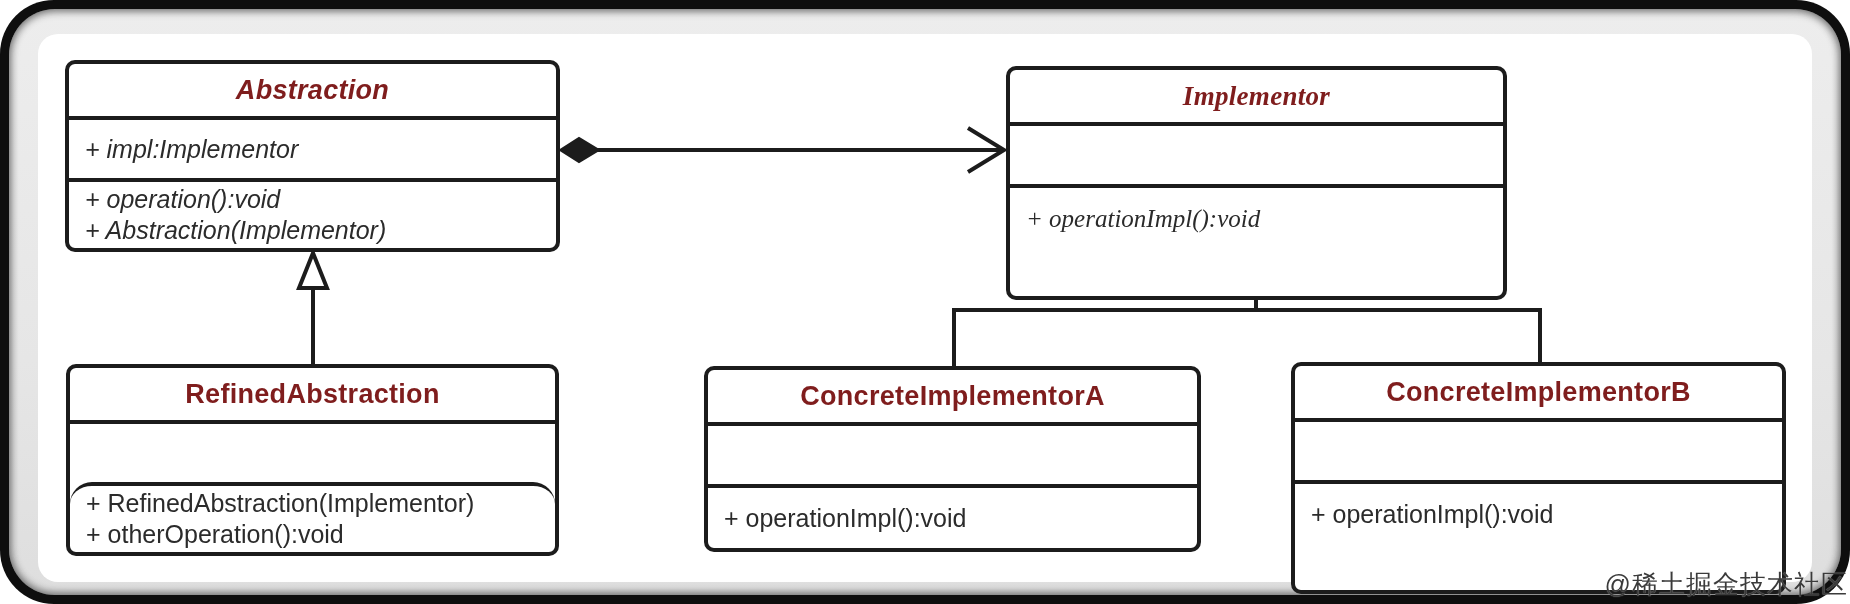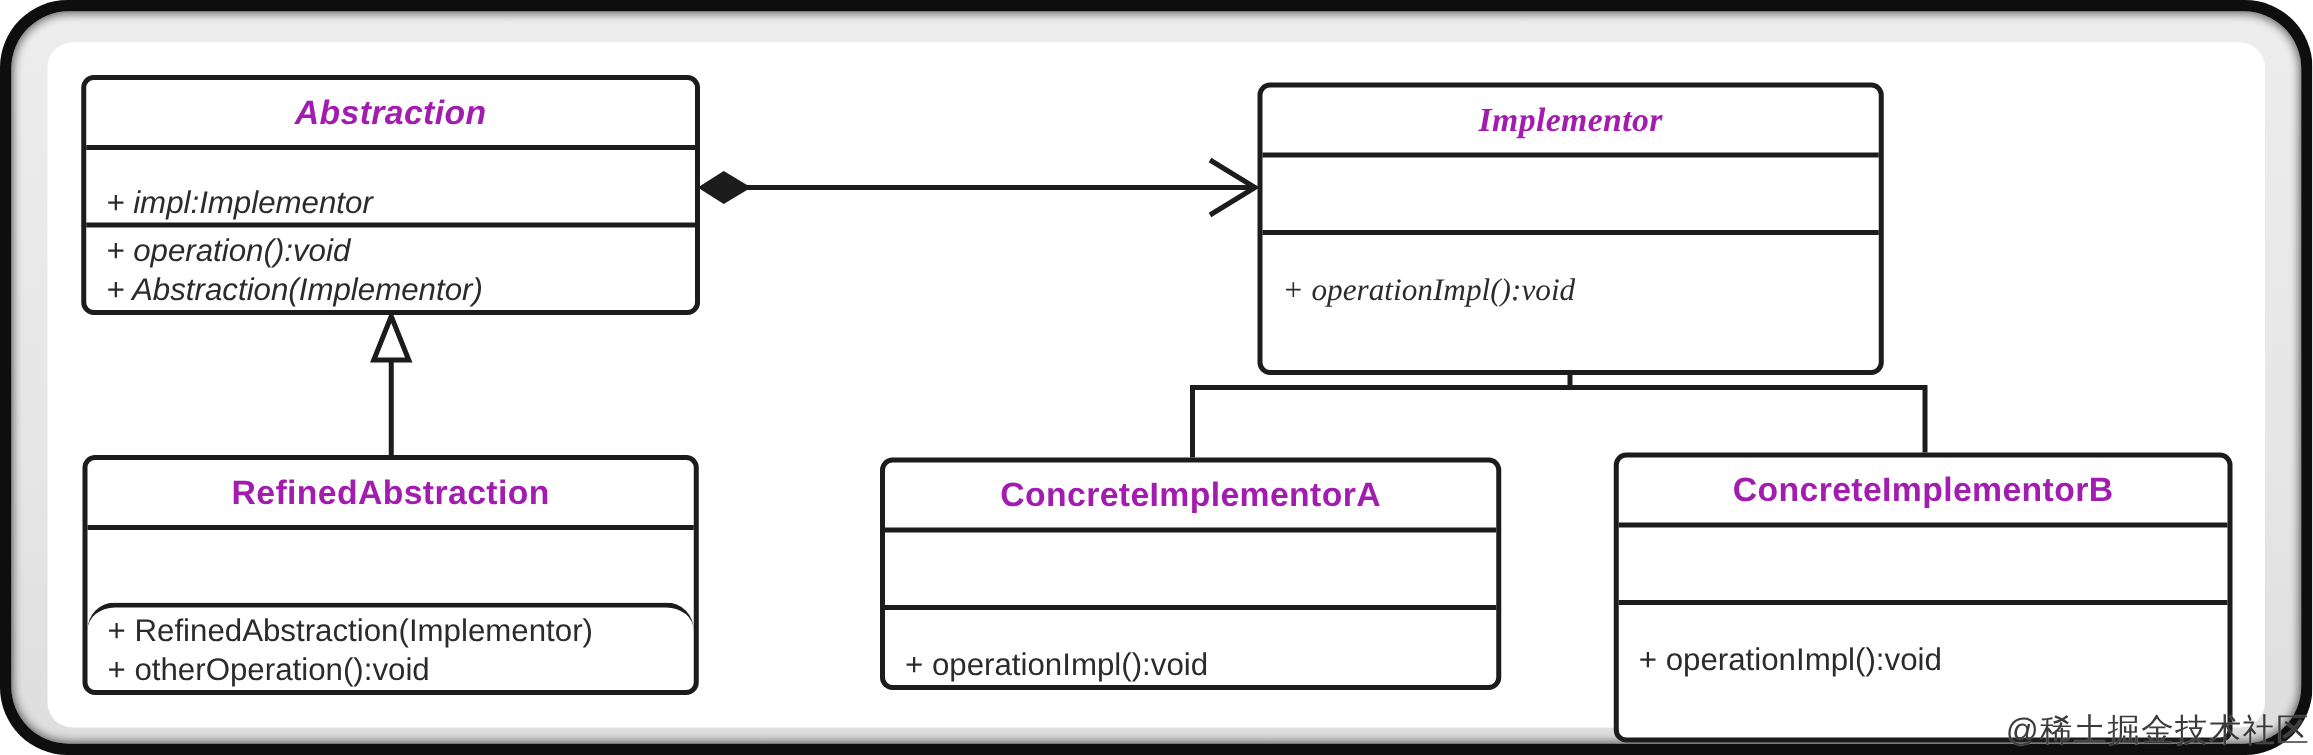--- a/index.html
+++ b/index.html
@@ -28,25 +28,25 @@
   .rel-layer .diamond{fill:var(--line);stroke:var(--line);stroke-width:2;}
   .rel-layer .tri{fill:#ffffff;stroke:var(--line);stroke-width:4;stroke-linejoin:miter;}
   
   .uml-class{
     position:absolute;box-sizing:border-box;background:var(--box-fill);
     border:4px solid var(--line);border-radius:10px;color:var(--text);
   }
   .uml-class.abstract{font-style:italic;}
   .uml-title{
     display:flex;align-items:center;justify-content:center;
-    font-weight:bold;font-size:27px;letter-spacing:.3px;height:52px;color:#a21caf;
+    font-weight:bold;font-size:27px;letter-spacing:.3px;height:52px;color:#7f1d1d;
   }
   .uml-comp{
     box-sizing:border-box;border-top:4px solid var(--line);
-    display:flex;flex-direction:column;justify-content:flex-end;
+    display:flex;flex-direction:column;justify-content:center;
     padding-left:16px;font-size:25px;
   }
   .uml-line{line-height:31px;white-space:nowrap;}
   .watermark{
     position:absolute;right:0;bottom:2px;padding-right:2px;
     font-size:26px;letter-spacing:1px;color:var(--watermark-text);
     text-shadow:0 0 1px rgba(255,255,255,.6);
   }
 </style>
 </head>

